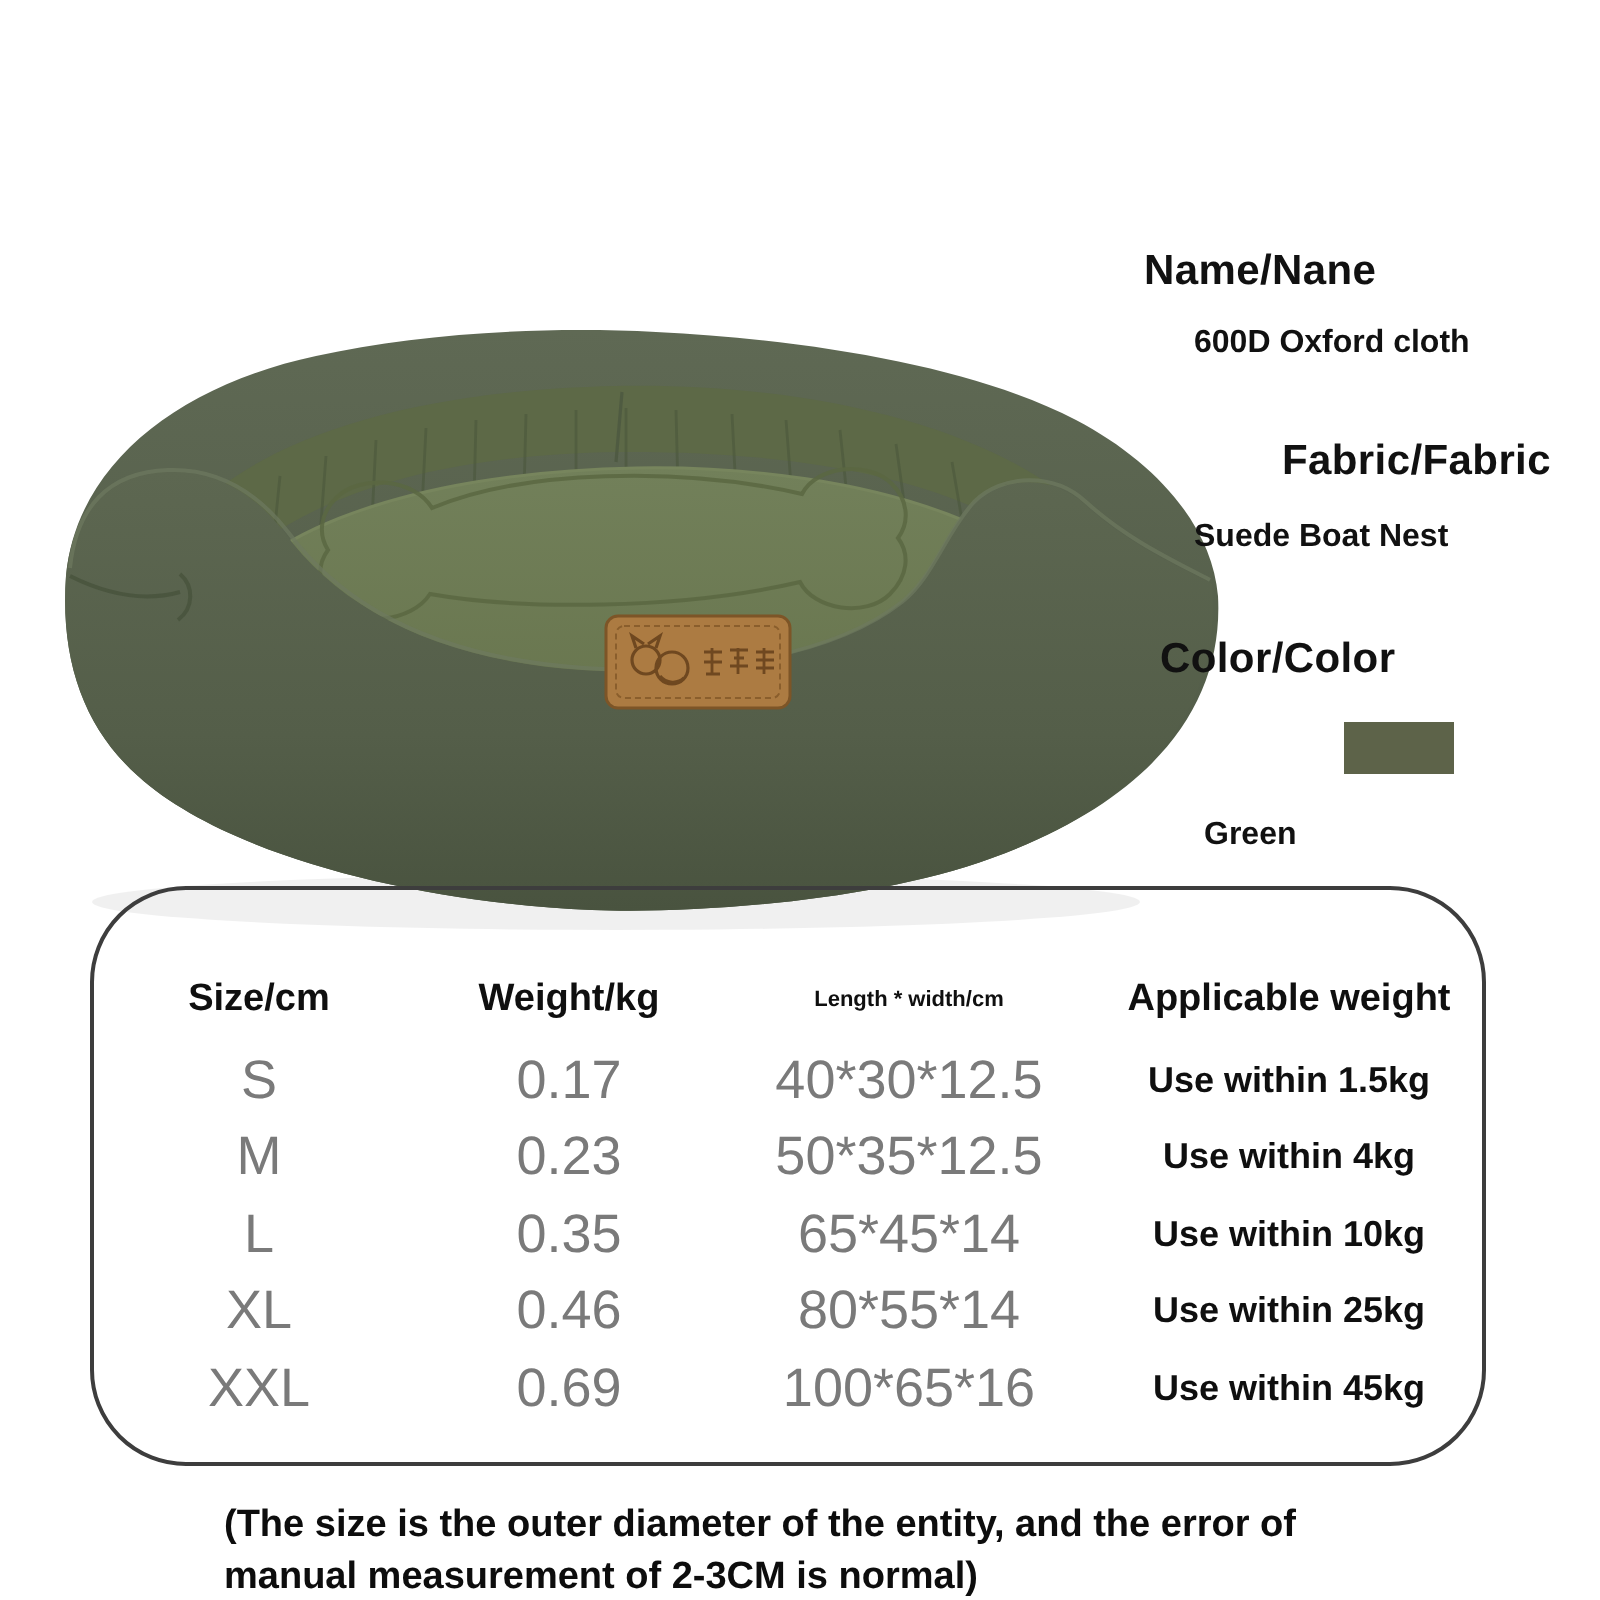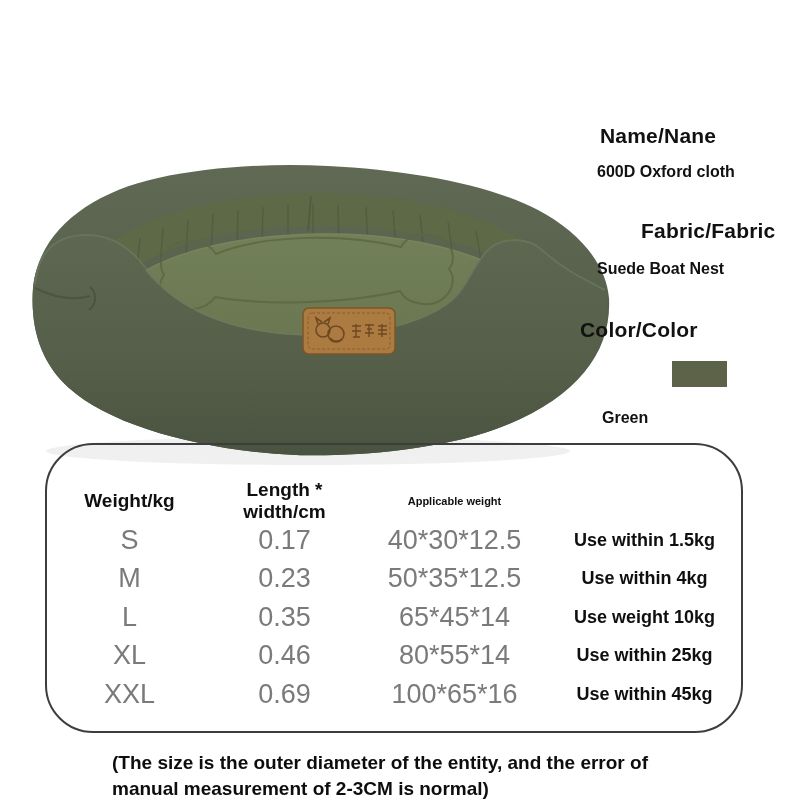--- a/index.html
+++ b/index.html
@@ -6,21 +6,21 @@
   body{
     width:800px;height:800px;position:relative;background:#ffffff;
     font-family:"Liberation Sans",sans-serif;color:#111;overflow:hidden;
   }
   
   .bed-svg{position:absolute;left:8px;top:138px;width:620px;height:335px;}
   
   .spec{position:absolute;white-space:nowrap;}
   .spec-label{font-size:21px;font-weight:700;letter-spacing:.2px;}
   .spec-value{font-size:16px;font-weight:700;}
-  #spec-name-label{left:600px;top:124px;text-align:center;}
+  #spec-name-label{left:572px;top:124px;text-align:center;}
   #spec-name-value{left:597px;top:163px;}
   #spec-fabric-label{left:601px;top:219px;margin-left:40px;}
   #spec-fabric-value{left:597px;top:260px;}
   #spec-color-label{left:580px;top:318px;}
   #spec-color-value{left:602px;top:363px;margin-top:46px;}
   .swatch{position:absolute;left:672px;top:361px;width:55px;height:26px;}
   
   .spec-table{
     position:absolute;left:45px;top:443px;width:698px;height:290px;
     border:2px solid #3d3d3d;border-radius:48px;box-sizing:border-box;
@@ -102,41 +102,42 @@
 <div class="spec spec-label" id="spec-fabric-label">Fabric/Fabric</div>
 <div class="spec spec-value" id="spec-fabric-value">Suede Boat Nest</div>
 
 <div class="spec spec-label" id="spec-color-label">Color/Color</div>
 <div class="spec spec-value" id="spec-color-value">Green</div>
 <div class="swatch" style="background: rgb(93, 99, 73);"></div>
 
 <div class="spec-table">
   <div class="tbl-inner">
     <div class="tbl-row tbl-head">
+      <div class="hcell">Size/cm</div>
       <div class="hcell">Weight/kg</div>
       <div class="hcell">Length * width/cm</div>
       <div class="hcell">Applicable weight</div>
     </div>
     <div class="tbl-row data-row">
       <div class="cell cell-size">S</div>
       <div class="cell cell-weight">0.17</div>
       <div class="cell cell-dims">40*30*12.5</div>
       <div class="cell cell-applicable">Use within 1.5kg</div>
     </div>
     <div class="tbl-row data-row">
       <div class="cell cell-size">M</div>
       <div class="cell cell-weight">0.23</div>
       <div class="cell cell-dims">50*35*12.5</div>
       <div class="cell cell-applicable">Use within 4kg</div>
     </div>
     <div class="tbl-row data-row">
       <div class="cell cell-size">L</div>
       <div class="cell cell-weight">0.35</div>
       <div class="cell cell-dims">65*45*14</div>
-      <div class="cell cell-applicable">Use weight 10kg</div>
+      <div class="cell cell-applicable">Use within 10kg</div>
     </div>
     <div class="tbl-row data-row">
       <div class="cell cell-size">XL</div>
       <div class="cell cell-weight">0.46</div>
       <div class="cell cell-dims">80*55*14</div>
       <div class="cell cell-applicable">Use within 25kg</div>
     </div>
     <div class="tbl-row data-row">
       <div class="cell cell-size">XXL</div>
       <div class="cell cell-weight">0.69</div>

